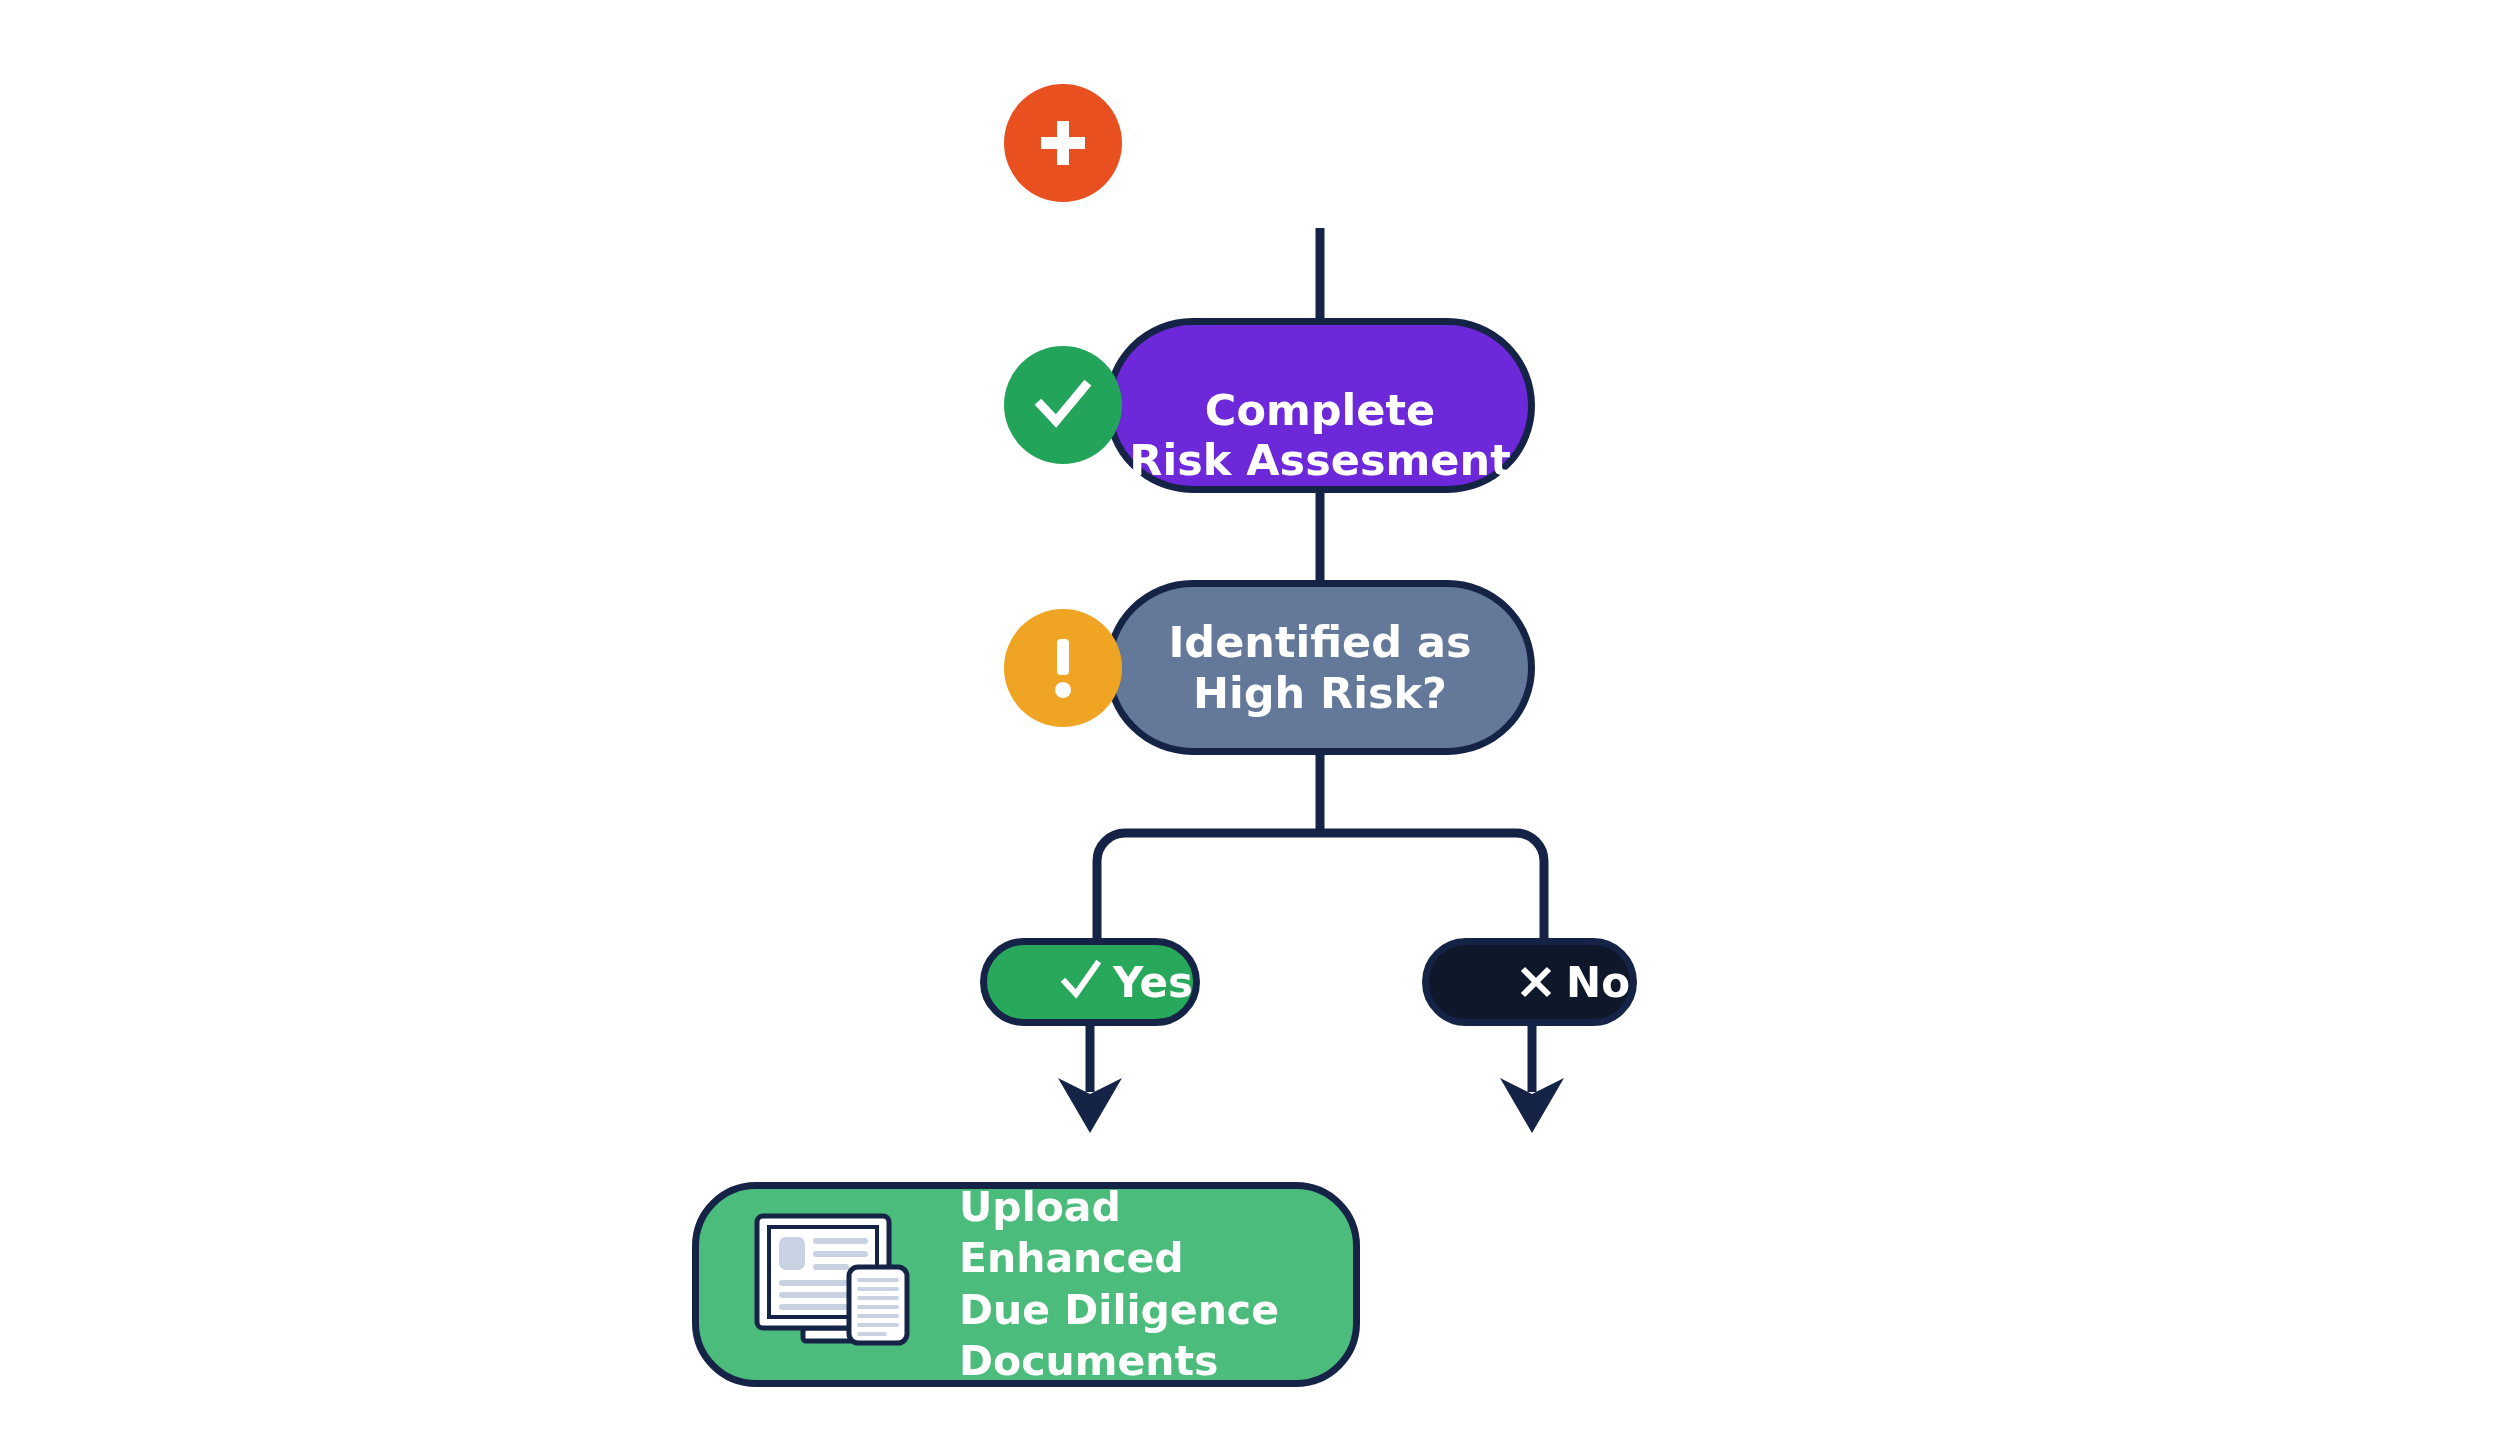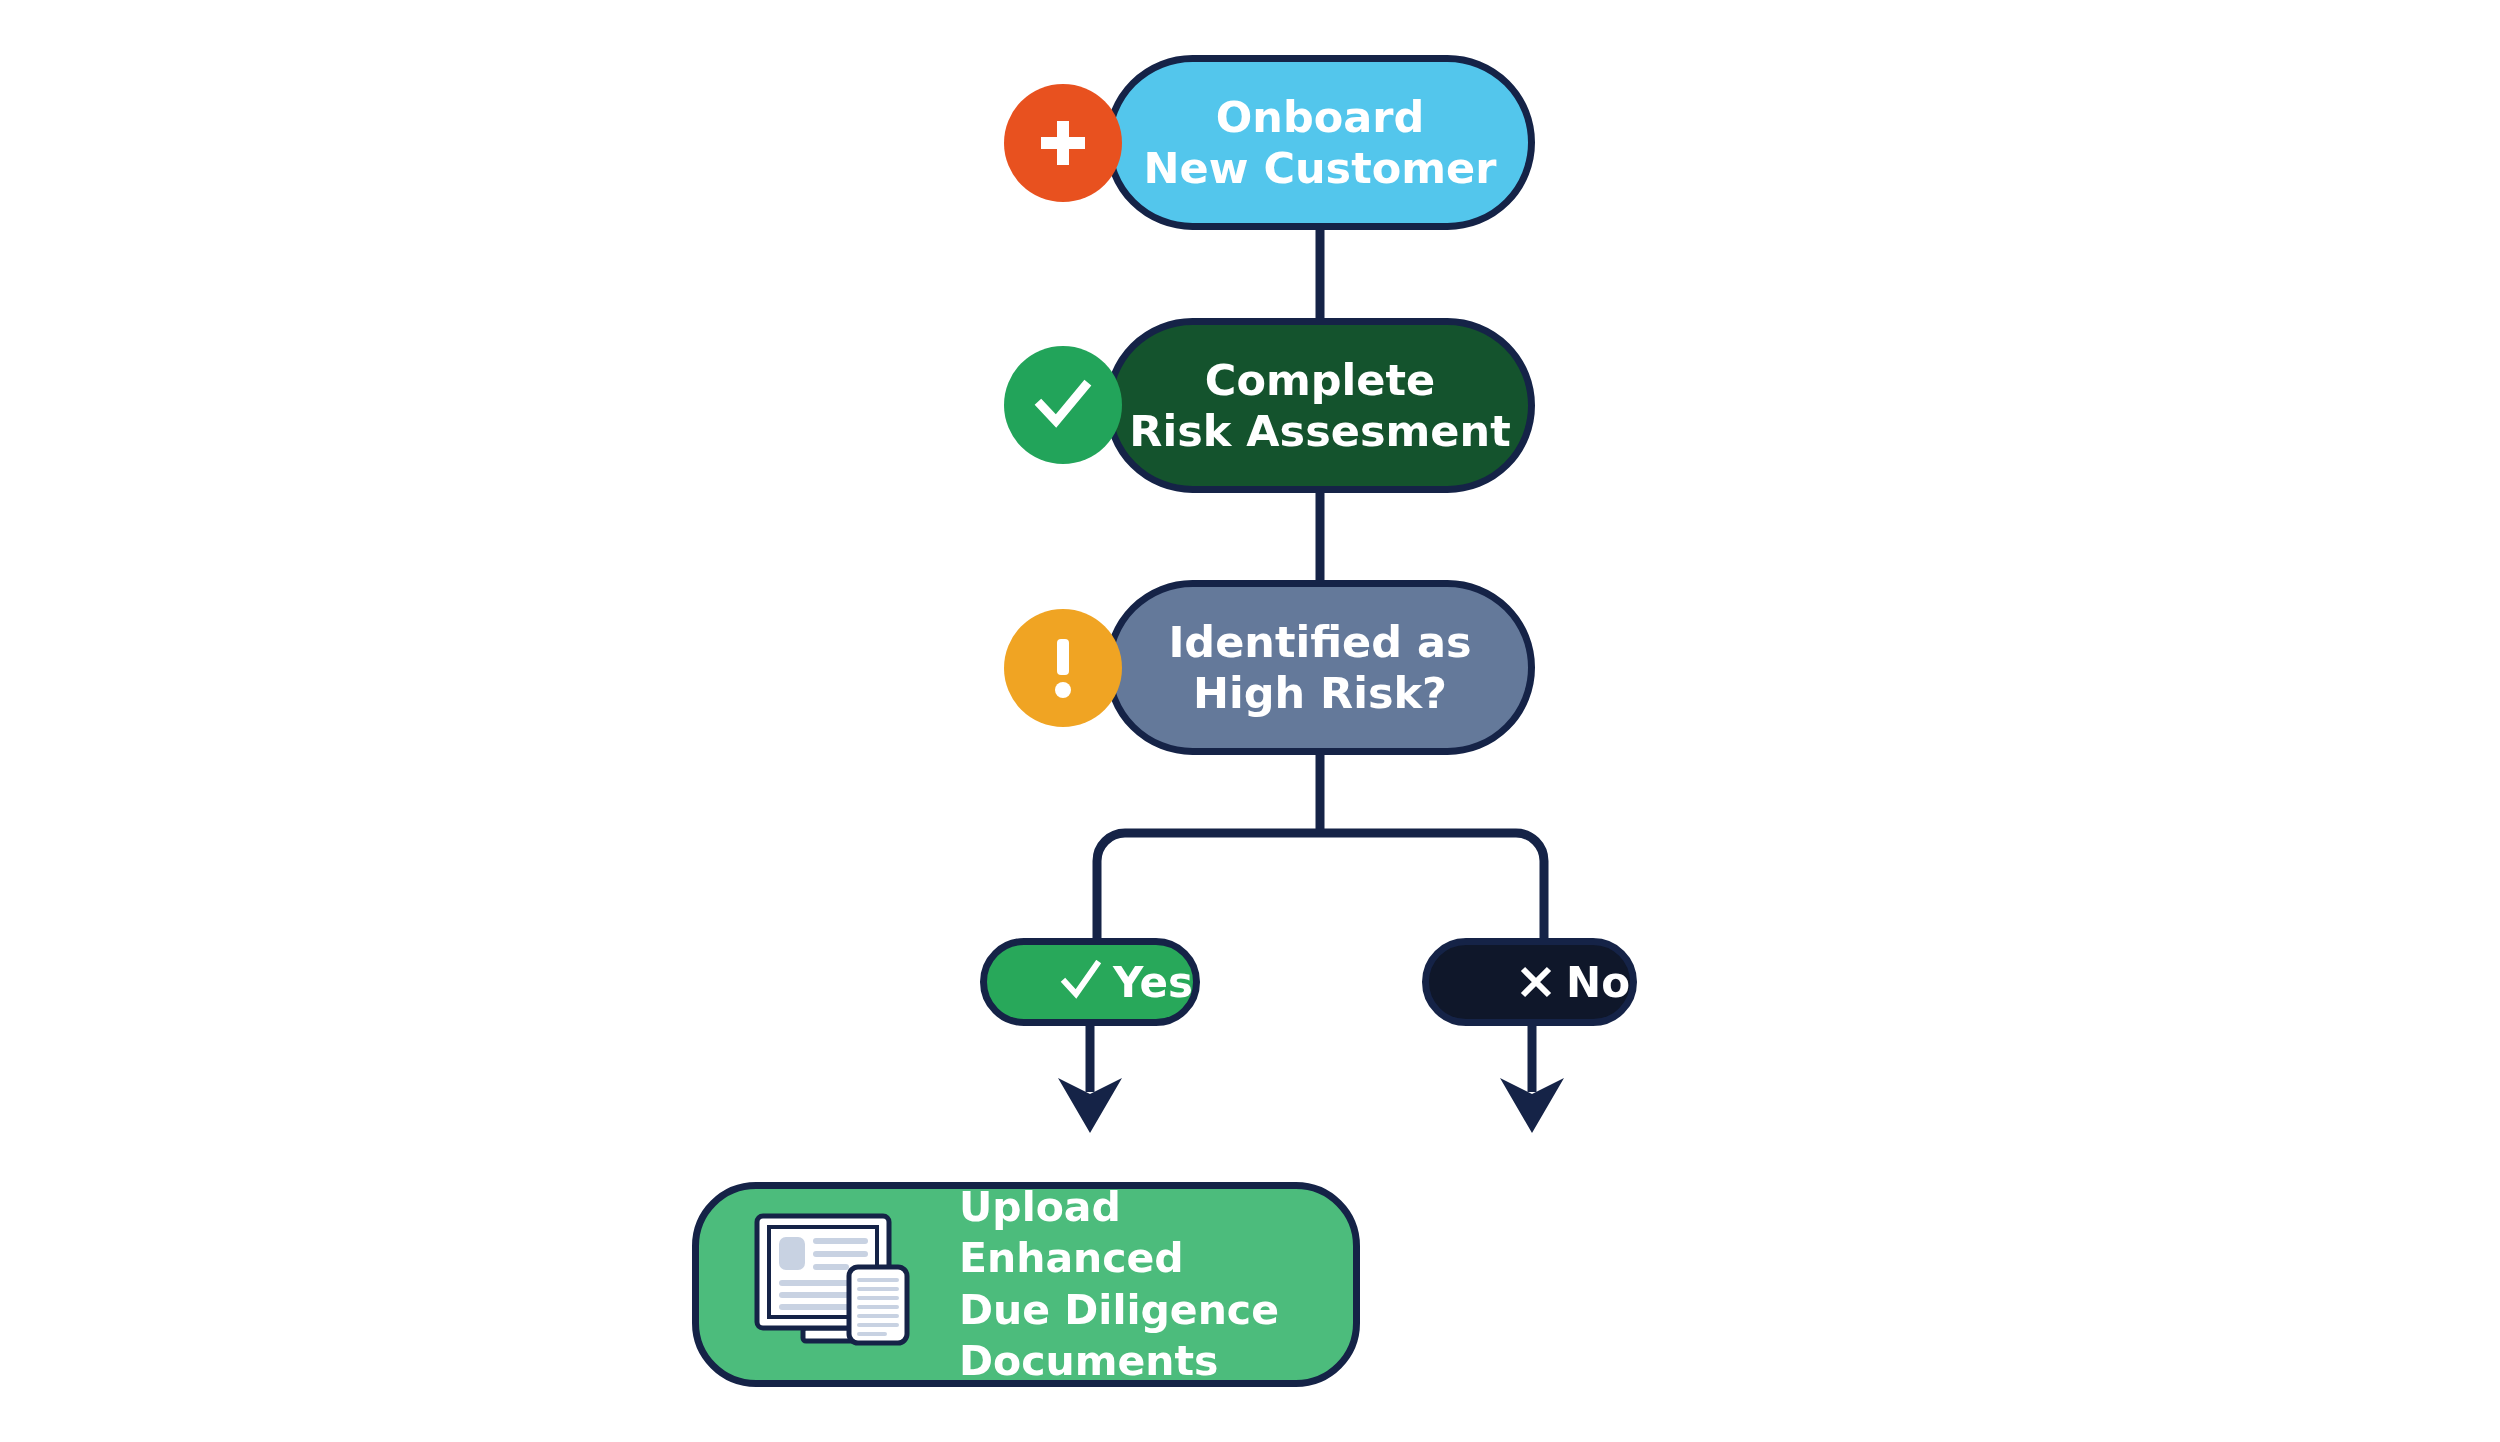--- a/index.html
+++ b/index.html
@@ -48,21 +48,21 @@
   }
 
   
   .node-main {
     left: 1105px;
     width: 430px;
     height: 175px;
     font-size: 43px;
   }
   #node-onboard   { top: 55px;  background: #53C6EC; }
-  #node-complete  { top: 318px; background: #14532d; }
+  #node-complete  { top: 318px; background: #6d28d9; align-items: flex-end; }
   #node-decision  { top: 580px; background: #64799A; }
 
   
   .badge {
     position: absolute;
     border-radius: 50%;
     display: flex;
     align-items: center;
     justify-content: center;
     color: #ffffff;
@@ -142,24 +142,20 @@
 
     <path d="M1320 833 H1516 a28 28 0 0 1 28 28 V942" fill="none" stroke="#152347" stroke-width="9" stroke-linecap="butt"></path>
 
     <line x1="1090" y1="1026" x2="1090" y2="1092" stroke="#152347" stroke-width="9"></line>
     <path d="M1090 1133 L1058 1078 L1090 1094 L1122 1078 Z" fill="#152347"></path>
 
     <line x1="1532" y1="1026" x2="1532" y2="1092" stroke="#152347" stroke-width="9"></line>
     <path d="M1532 1133 L1500 1078 L1532 1094 L1564 1078 Z" fill="#152347"></path>
   </svg>
 
-  <div class="node node-main" id="node-onboard">
-    <span class="label">Onboard
-New Customer</span>
-  </div>
   <div class="badge badge-onboard">
     <svg width="62" height="62" viewBox="0 0 62 62" aria-hidden="true">
       <rect x="25" y="9" width="12" height="44" fill="#ffffff"></rect>
       <rect x="9" y="25" width="44" height="12" fill="#ffffff"></rect>
     </svg>
   </div>
 
   <div class="node node-main" id="node-complete">
     <span class="label">Complete
 Risk Assesment</span>

